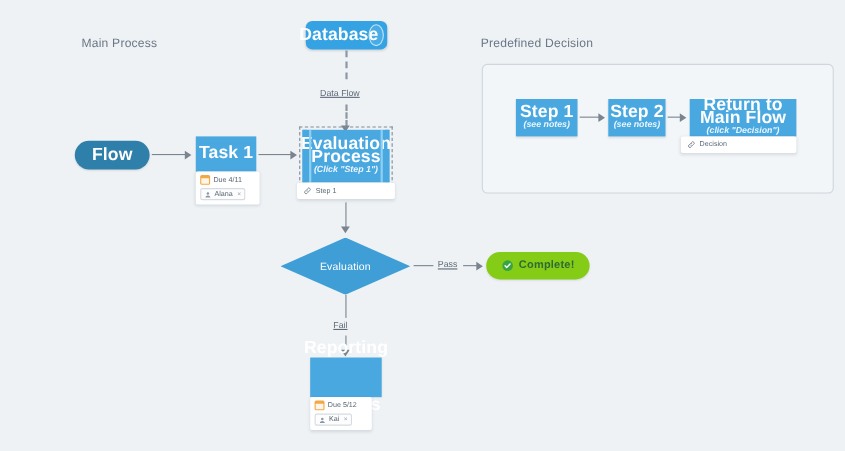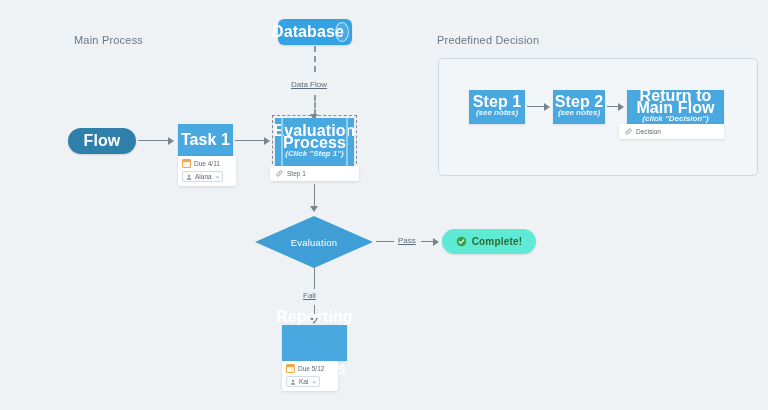--- a/index.html
+++ b/index.html
@@ -102,21 +102,21 @@
     position: absolute; inset: 0;
     display: flex; align-items: center; justify-content: center;
     font-size: 9.5px; color: #ffffff; letter-spacing: .2px;
   }
 
   
   .complete-node {
     position: absolute;
     display: flex; align-items: center; justify-content: center;
     gap: 5px;
-    background: #5eead4;
+    background: #84cc16;
     border-radius: 999px;
     box-shadow: 0 1px 2px rgba(0,0,0,.10);
   }
   .complete-node .label {
     font-size: 10px; font-weight: bold; color: #2f6b33; letter-spacing: .2px;
   }
 
   
   .card-footer {
     position: absolute;

